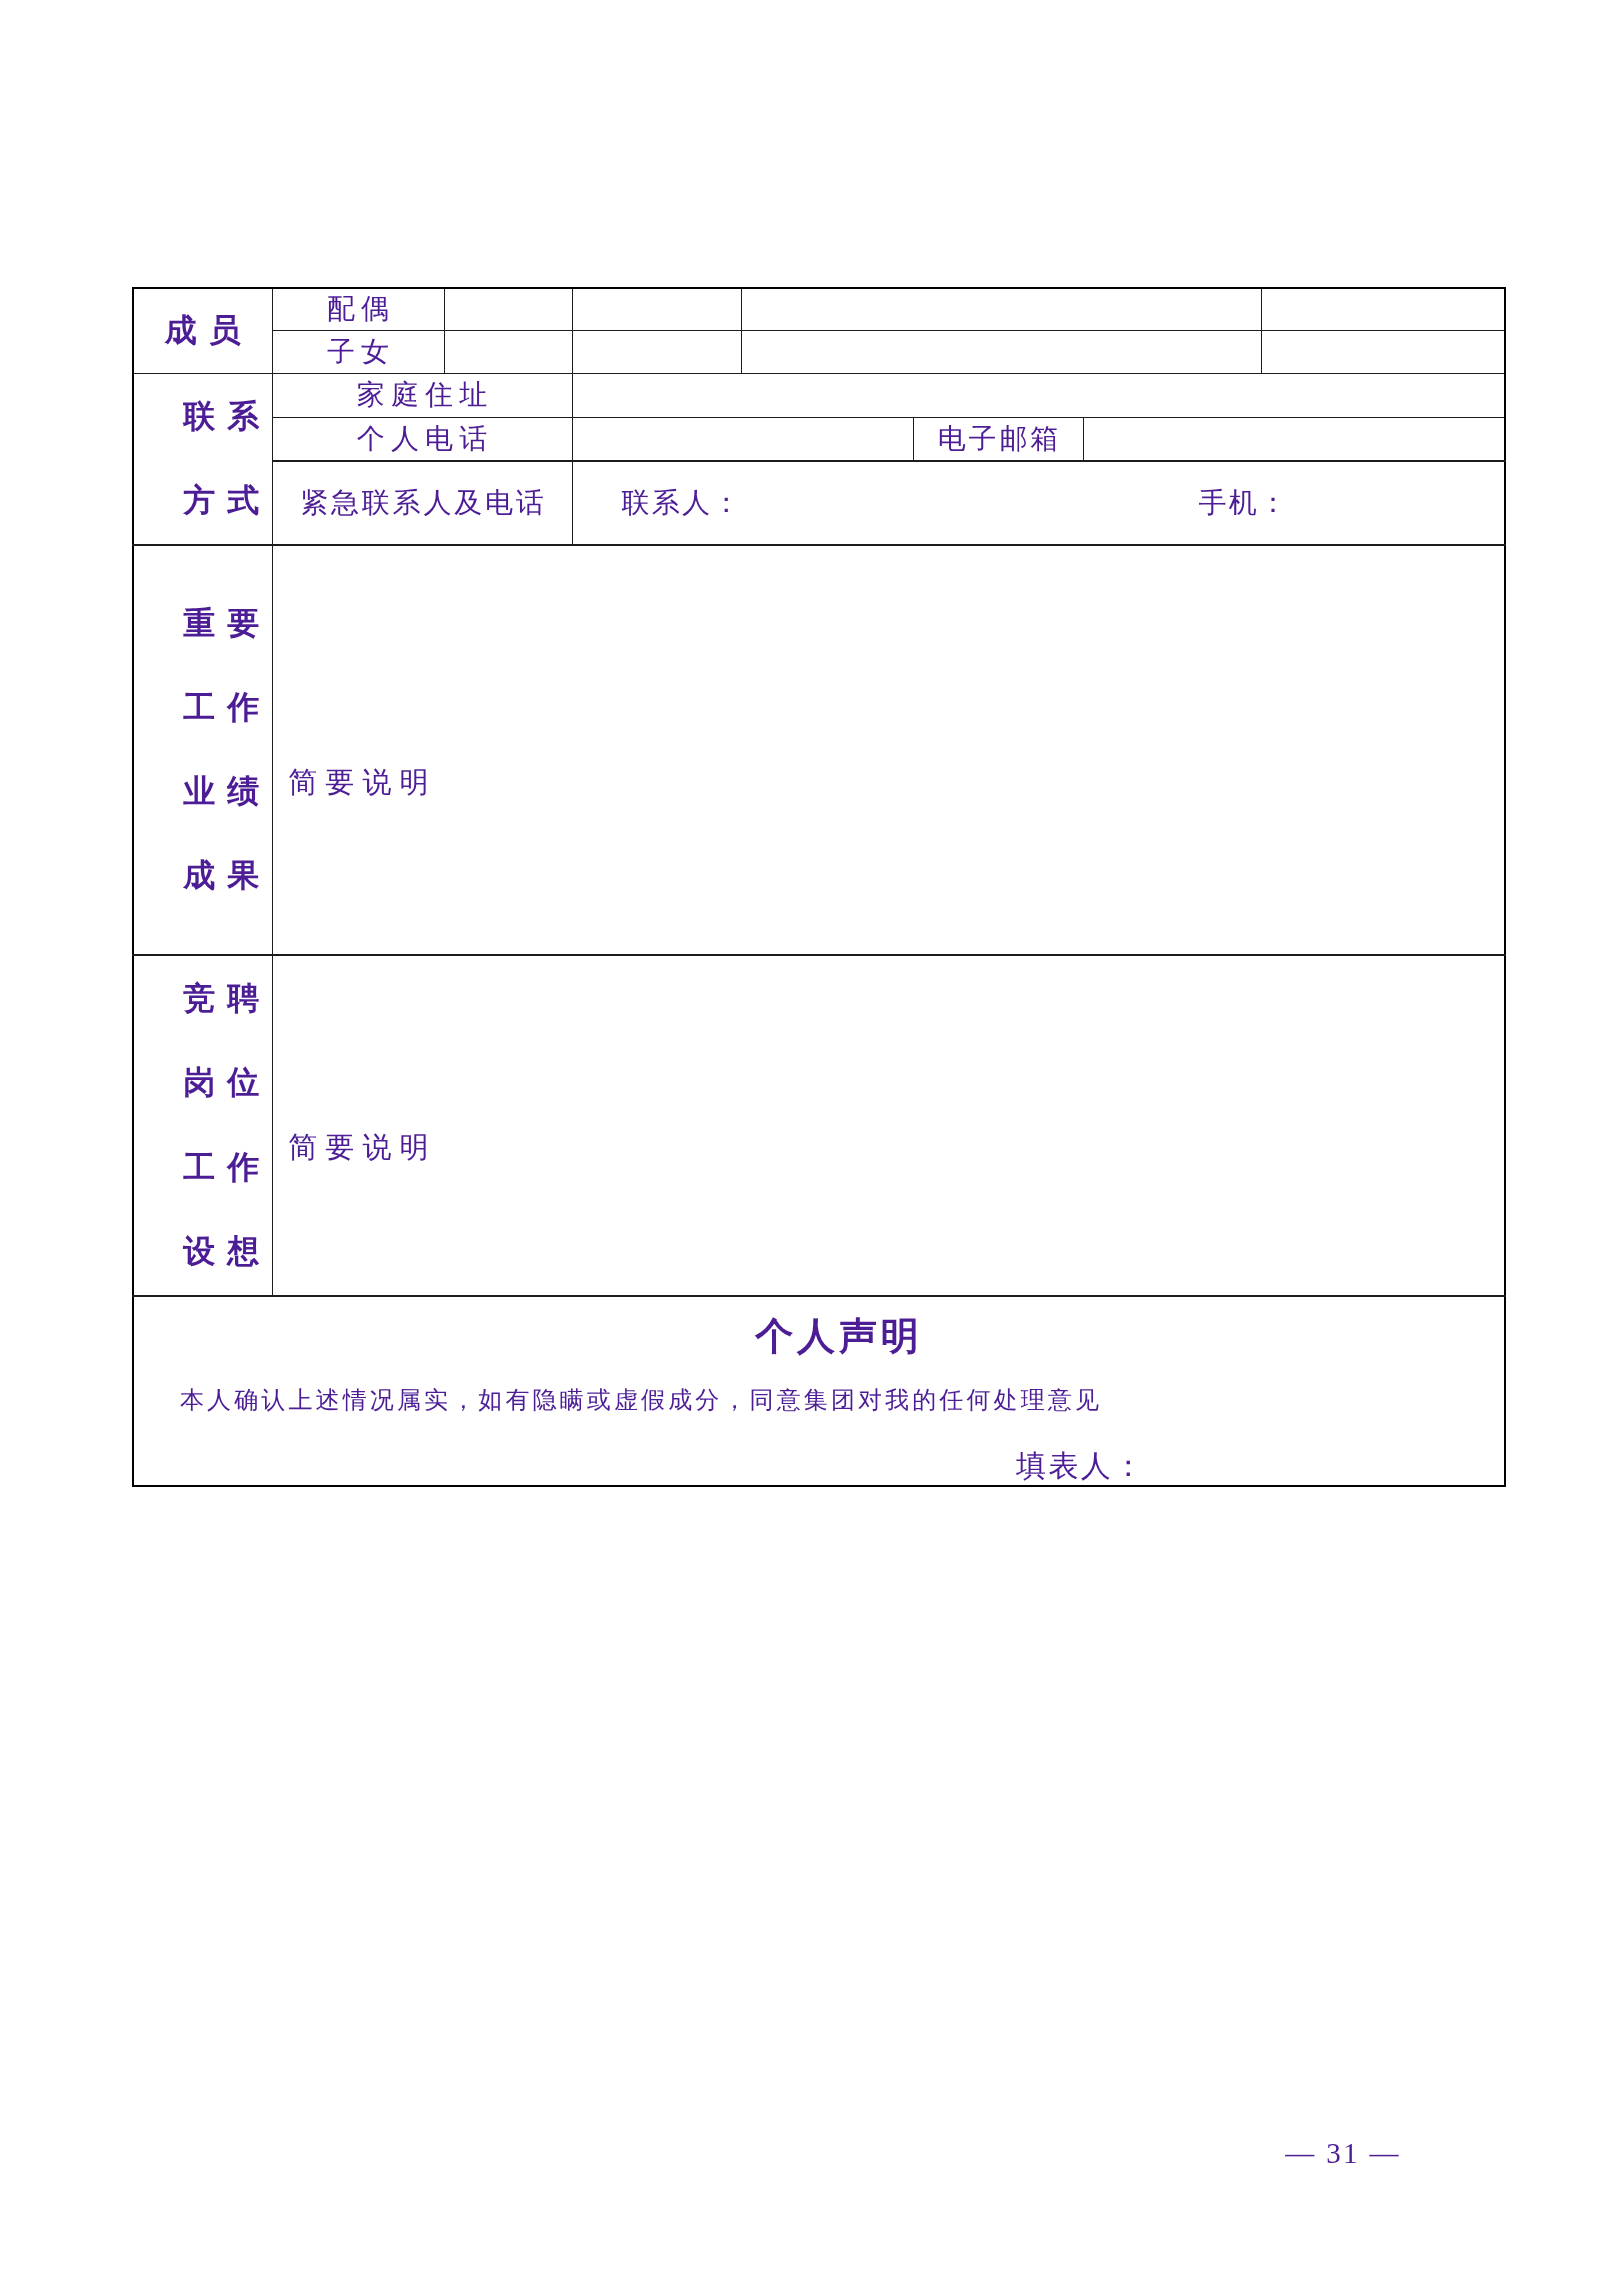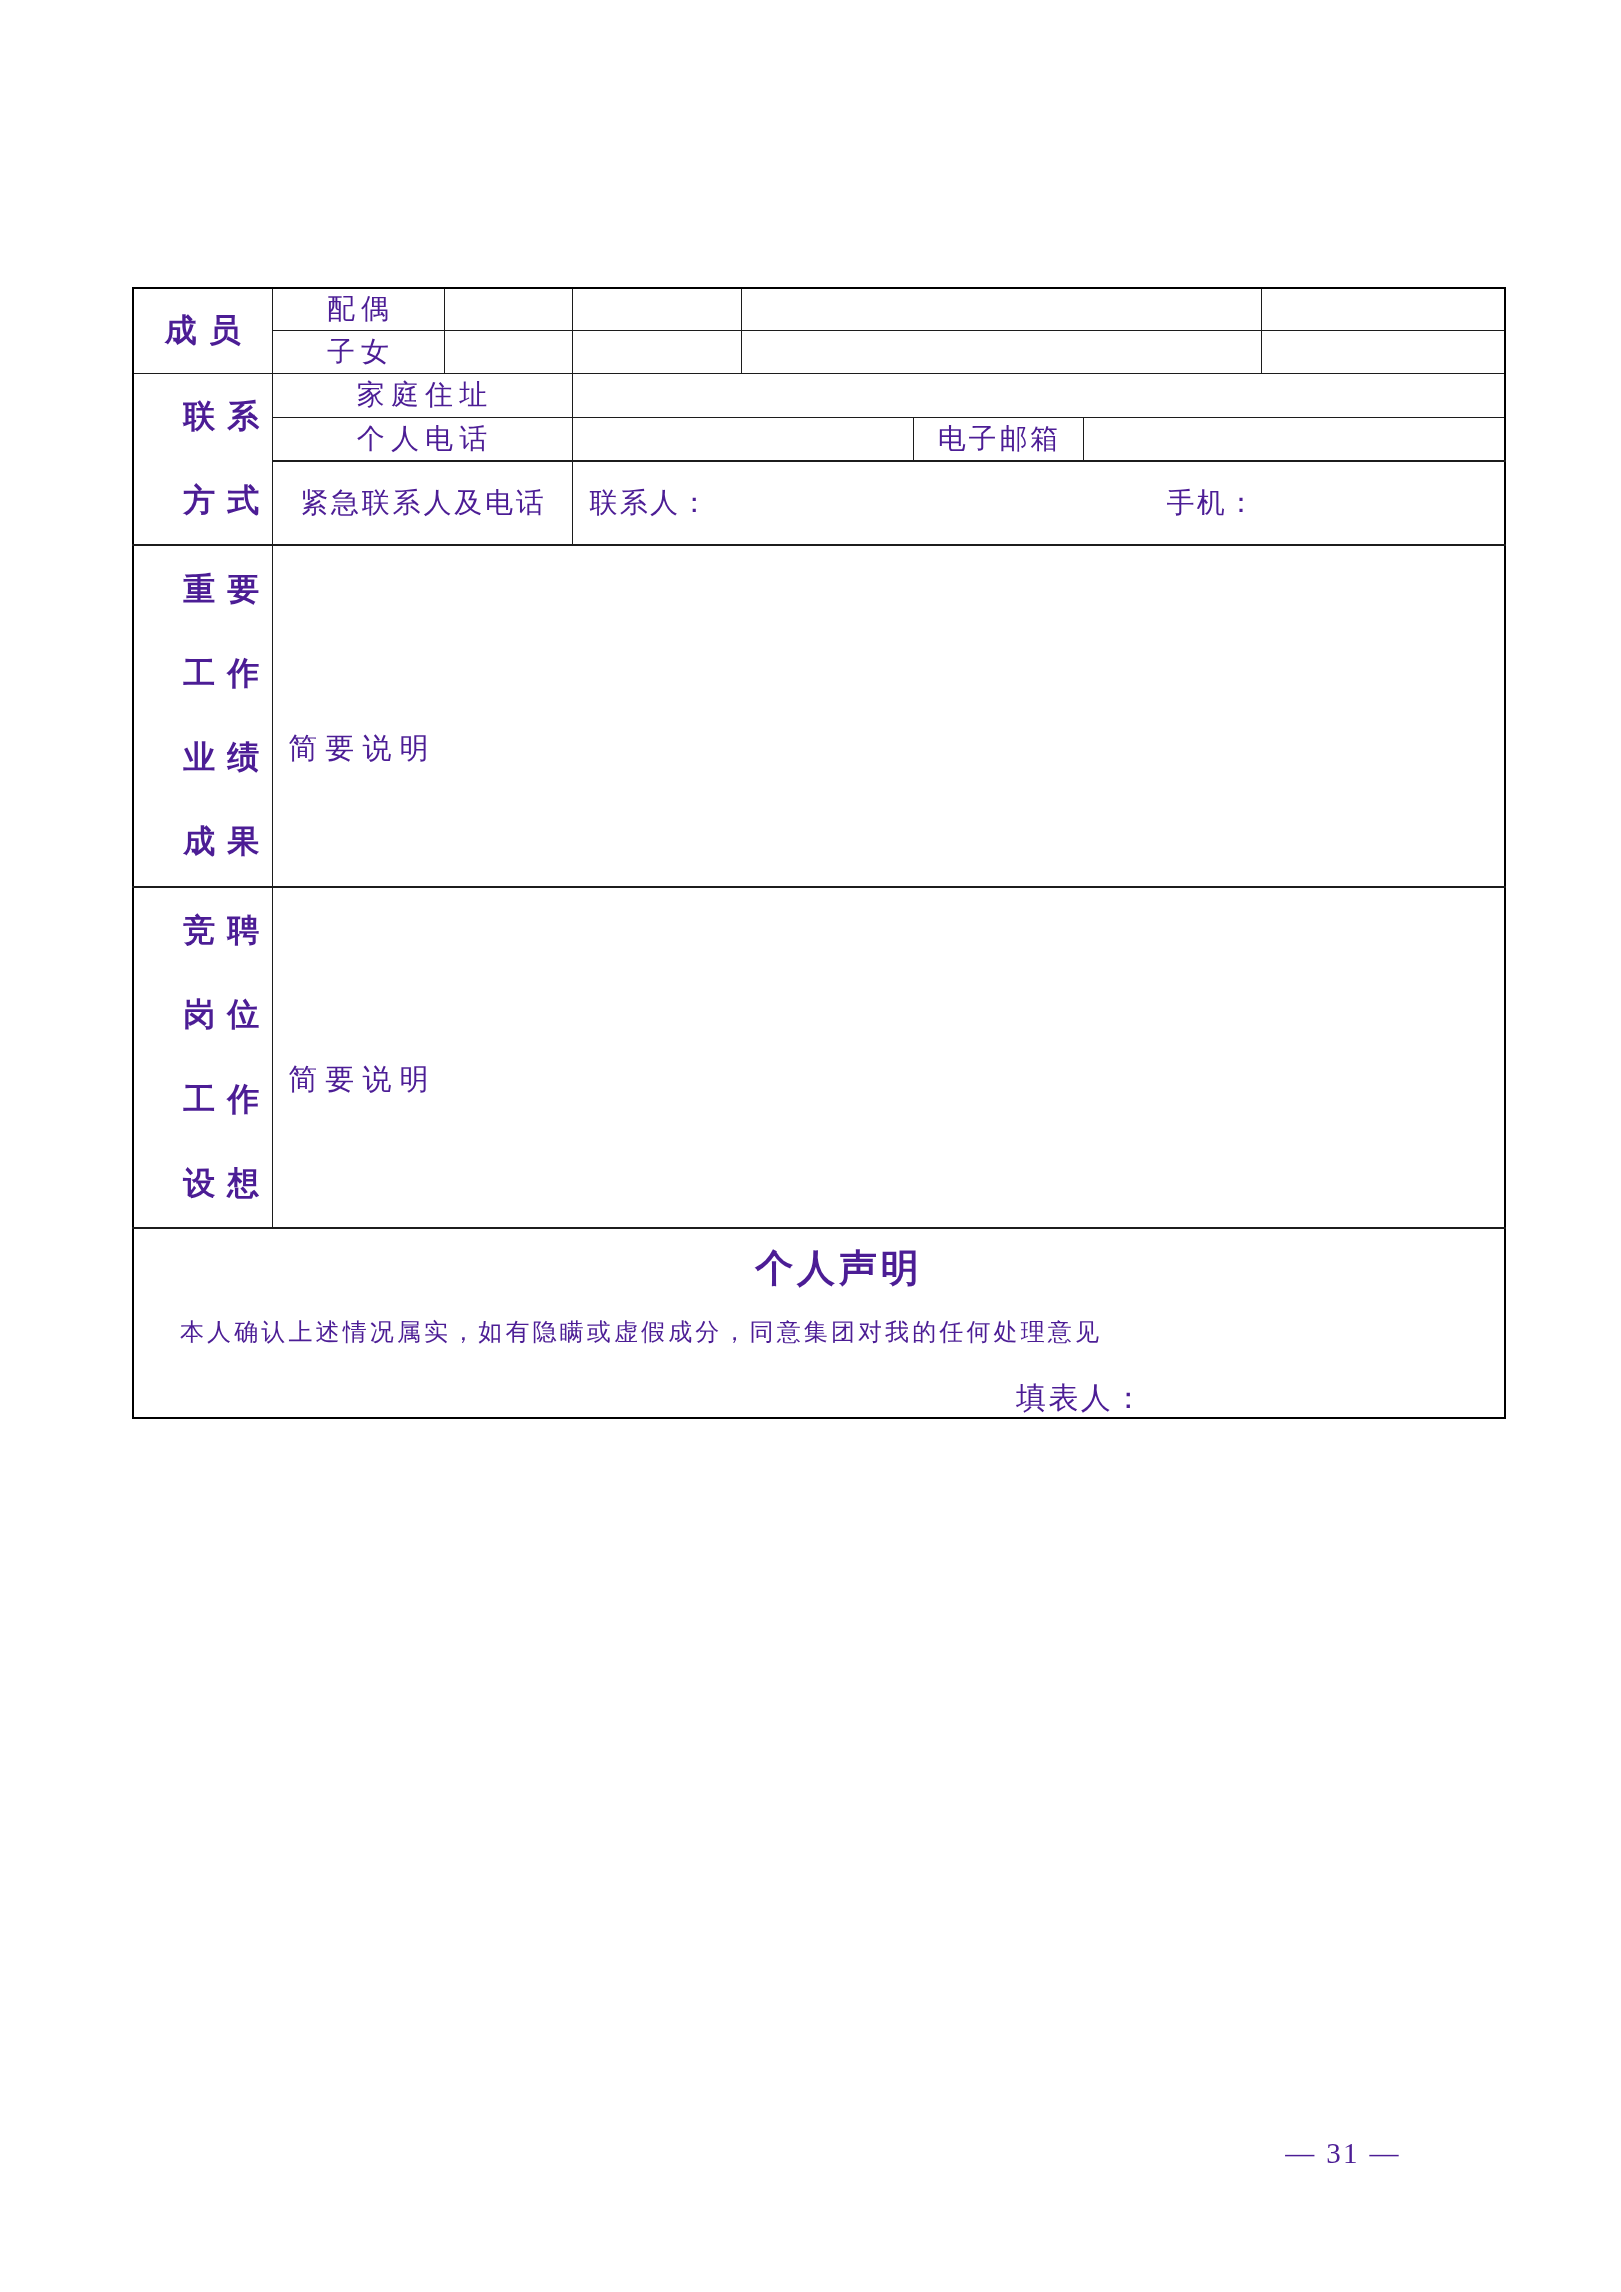--- a/index.html
+++ b/index.html
@@ -63,20 +63,21 @@
   .clabel-tight { letter-spacing: .1em; text-indent: .1em; }
 
   
   .emg-content {
     display: flex;
     align-items: center;
     font-size: 28px;
     letter-spacing: .08em;
     padding-left: 17px;
     white-space: nowrap;
+    margin-left: 32px;
   }
   .emg-mobile { margin-left: 456px; }
 
   
   td.hint-cell { vertical-align: top; text-align: left; }
   .hint {
     font-size: 29px;
     letter-spacing: .28em;
     white-space: nowrap;
   }
@@ -194,21 +195,21 @@
         <span>紧急联系人及电话</span>
       </td>
       <td colspan="5">
         <div class="emg-content">
           <span>联系人：</span>
           <span class="emg-mobile">手机：</span>
         </div>
       </td>
     </tr>
 
-    <tr style="height:342px" class="sep-strong">
+    <tr style="height:410px" class="sep-strong">
       <td class="lbl">
         <div class="lbl-stack h-344">
           <span class="lbl-line">重要</span>
           <span class="lbl-line">工作</span>
           <span class="lbl-line">业绩</span>
           <span class="lbl-line">成果</span>
         </div>
       </td>
       <td colspan="7" class="hint-cell">
         <div class="hint hint-pad-1">简要说明</div>

